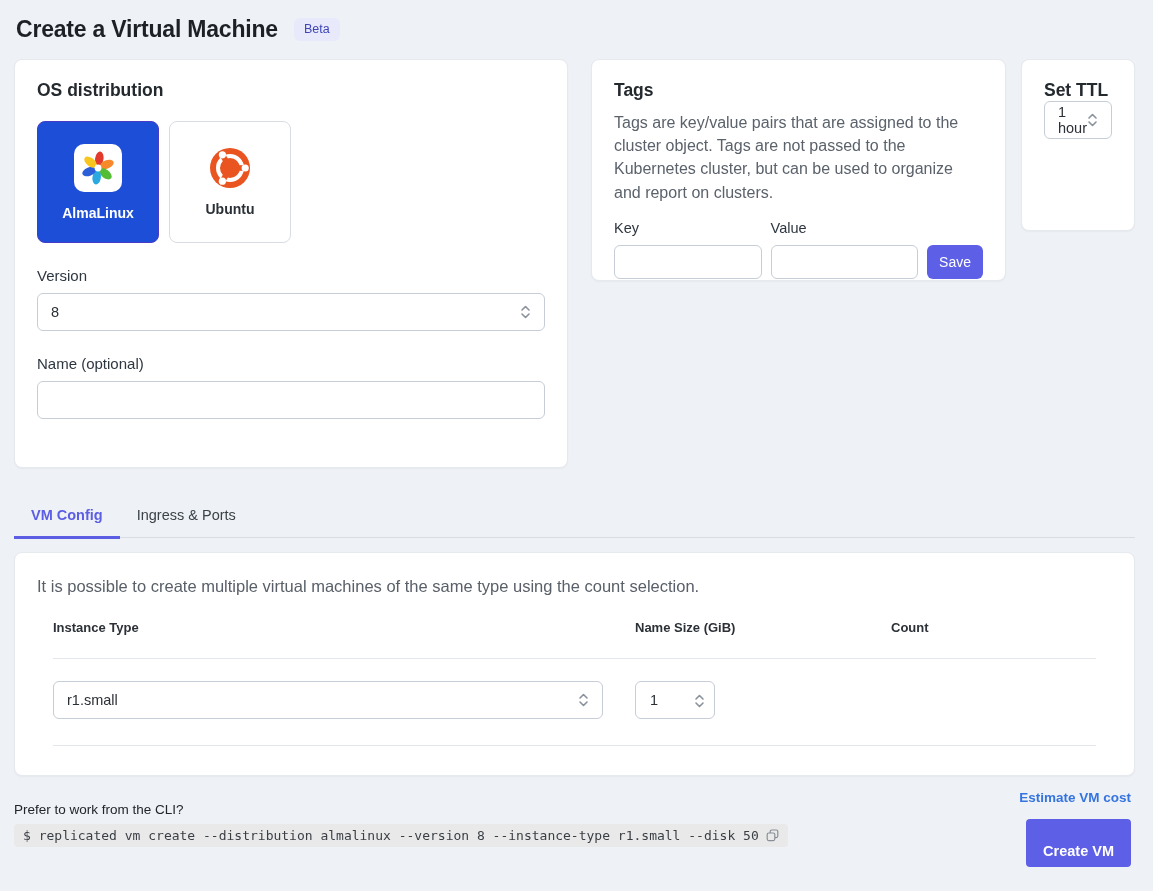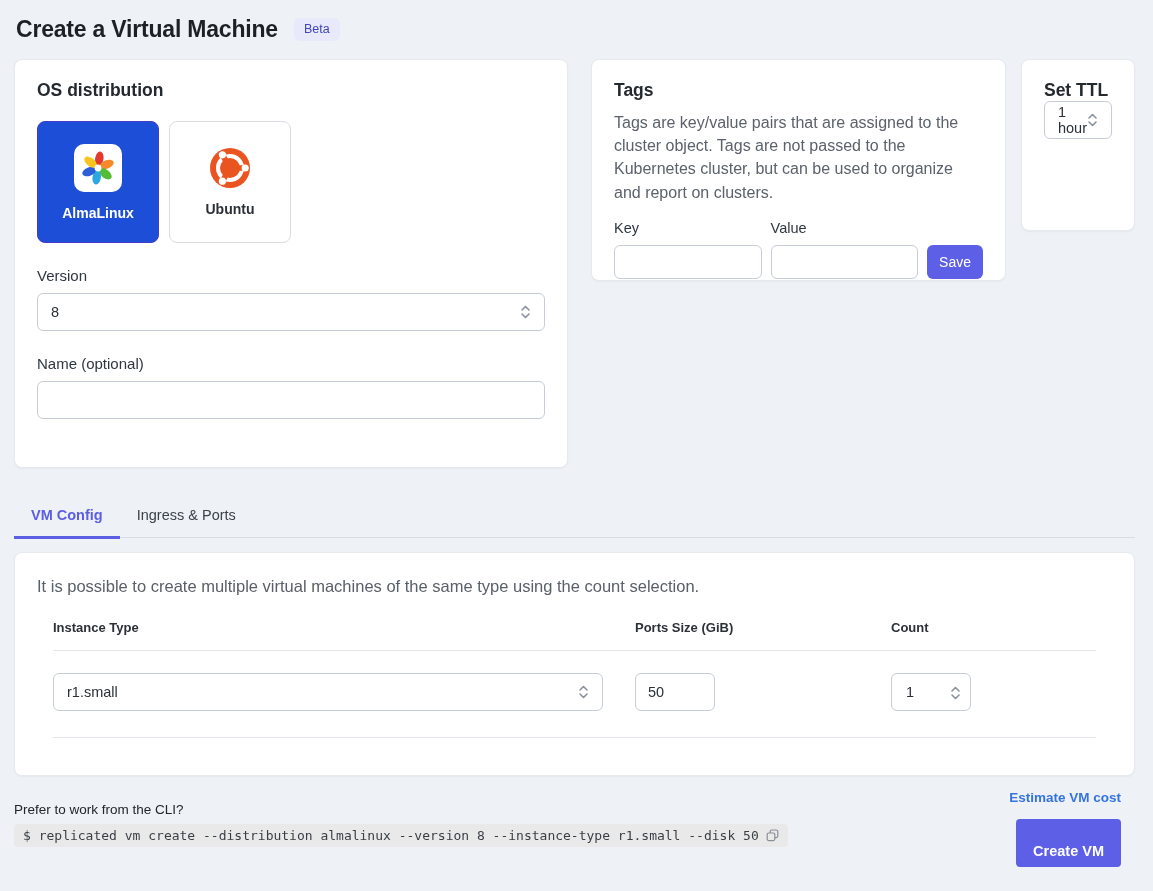--- a/index.html
+++ b/index.html
@@ -82,41 +82,41 @@
   .tab {
     padding:13px 17px; font-size:14.5px; color:#3b4249; cursor:pointer;
     border-bottom:3px solid transparent; margin-bottom:-2px;
   }
   .tab.active { color:#5c5ee4; font-weight:700; border-bottom-color:#5c5ee4; }
 
   
   .config-card { margin-top:14px; height:224px; padding:24px 22px; }
   .config-note { margin:0; font-size:16.5px; color:#5a6069; }
   .vm-table { margin-top:24px; padding:0 16px; }
-  .thead { display:flex; font-size:13px; font-weight:700; color:#2c3137; padding-bottom:15px; border-bottom:1px solid #e3e6ea; }
+  .thead { display:flex; font-size:13px; font-weight:700; color:#2c3137; padding-bottom:23px; border-bottom:1px solid #e3e6ea; }
   .trow { display:flex; align-items:center; padding:22px 0 26px; border-bottom:1px solid #e3e6ea; }
   .col-instance { width:582px; }
   .col-disk { width:256px; }
   .col-count { flex:1; }
   .instance-select { width:550px; }
   .disk-input { width:80px; text-align:left; }
   .count-wrap {
     position:relative; width:80px; height:38px;
     border:1px solid #c7cdd6; border-radius:6px; background:#fff;
     display:flex; align-items:center;
   }
   .count-input {
     width:52px; border:none; outline:none; background:transparent;
     padding:0 0 0 14px; font-size:14.5px; font-family:inherit; color:#2b3036;
   }
   .count-wrap .chev { position:absolute; right:9px; top:10px; }
 
   
   .footer { position:relative; margin-top:8px; height:110px; }
-  .footer-right { position:absolute; right:14px; top:4px; text-align:right; }
+  .footer-right { position:absolute; right:4px; top:4px; text-align:right; }
   .estimate-link { color:#3574e0; font-size:13.5px; font-weight:600; text-decoration:none; cursor:pointer; }
   .create-btn {
     display:block; margin-top:13px; margin-left:auto;
     background:#5d5fe6; color:#fff; font-weight:700; font-size:14.5px; font-family:inherit;
     border:none; border-radius:4px; padding:24px 17px; height:29px; cursor:pointer;
   }
   .footer-left { padding-top:18px; }
   .cli-prompt { font-size:13.5px; color:#22262b; margin:0 0 7px; }
   .cli-chip {
     display:inline-flex; align-items:center; gap:7px;
@@ -236,36 +236,33 @@
     <div class="tab active">VM Config</div>
     <div class="tab">Ingress &amp; Ports</div>
   </div>
 
   <div class="card config-card">
     <p class="config-note">It is possible to create multiple virtual machines of the same type using the count selection.</p>
 
     <div class="vm-table">
       <div class="thead">
         <div class="col-instance">Instance Type</div>
-        <div class="col-disk">Ports Size (GiB)</div>
+        <div class="col-disk">Name Size (GiB)</div>
         <div class="col-count">Count</div>
       </div>
 
       <div class="trow">
         <div class="col-instance">
           <div class="selectbox instance-select">
             <span>r1.small</span>
             <svg class="chev" width="11" height="18" viewBox="0 0 11 18">
               <path d="M2 7 L5.5 3.5 L9 7" fill="none" stroke="#8a929c" stroke-width="1.6" stroke-linecap="round" stroke-linejoin="round"></path>
               <path d="M2 11 L5.5 14.5 L9 11" fill="none" stroke="#8a929c" stroke-width="1.6" stroke-linecap="round" stroke-linejoin="round"></path>
             </svg>
           </div>
-        </div>
-        <div class="col-disk">
-          <input class="text-input disk-input" type="text" value="50" style="">
         </div>
         <div class="col-count">
           <div class="count-wrap">
             <input class="count-input" type="text" value="1" style="">
             <svg class="chev" width="11" height="18" viewBox="0 0 11 18">
               <path d="M2 7 L5.5 3.5 L9 7" fill="none" stroke="#8a929c" stroke-width="1.6" stroke-linecap="round" stroke-linejoin="round"></path>
               <path d="M2 11 L5.5 14.5 L9 11" fill="none" stroke="#8a929c" stroke-width="1.6" stroke-linecap="round" stroke-linejoin="round"></path>
             </svg>
           </div>
         </div>

